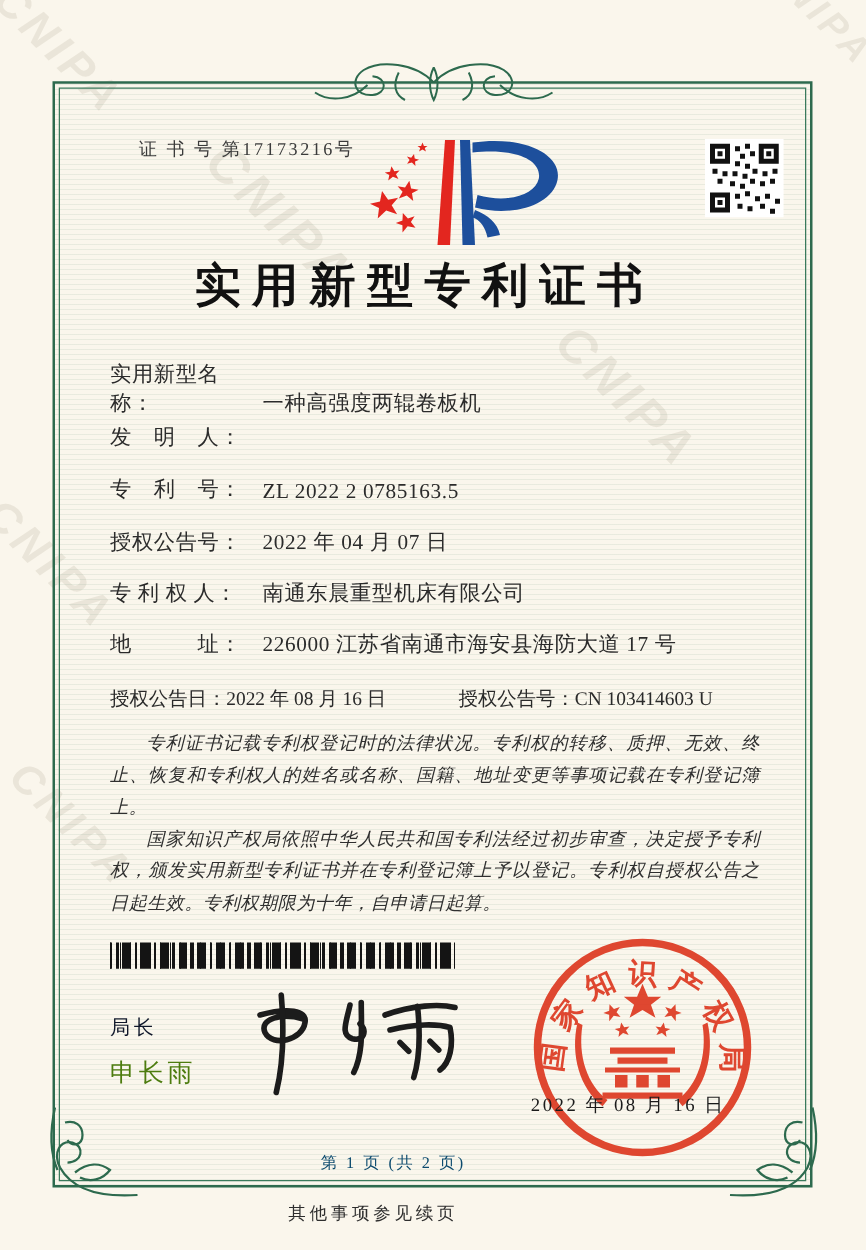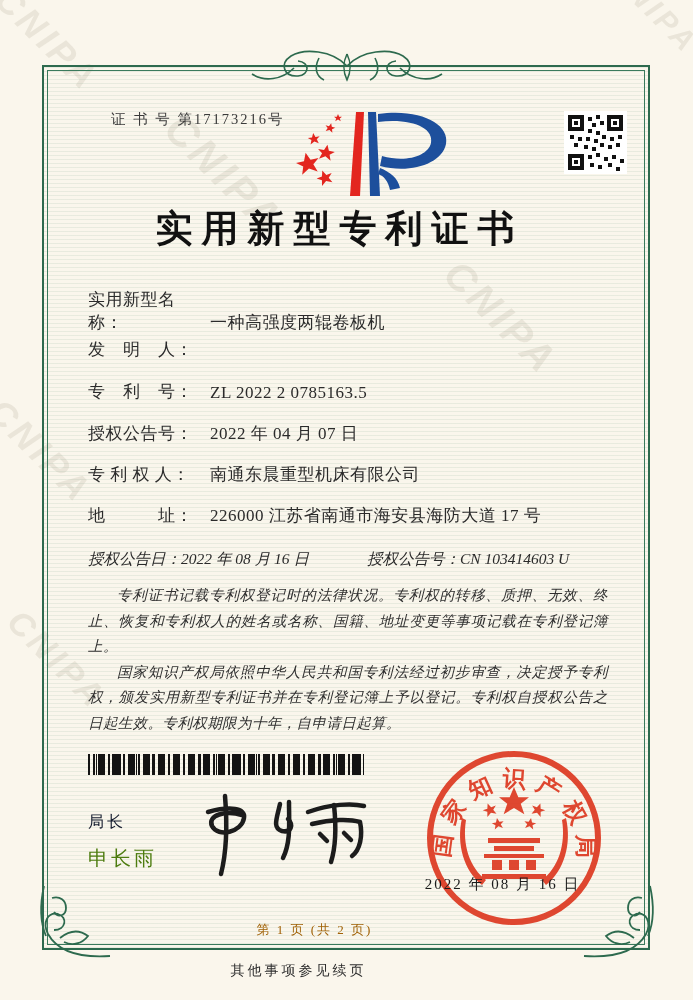--- a/index.html
+++ b/index.html
@@ -42,21 +42,21 @@
     position:absolute;left:0;top:204px;width:679px;
     text-align:center;font-size:37px;font-weight:bold;
     letter-spacing:9px;color:#111;
   }
   
   .row{position:absolute;left:88px;width:540px;font-size:17px;color:#2b2b2b;
        display:flex;align-items:flex-end;}
   .row .lab{flex:0 0 122px;letter-spacing:0.5px;}
   .row .val{letter-spacing:0.5px;}
   .grant-row{position:absolute;left:88px;top:549px;width:540px;font-size:15.5px;
-       display:flex;font-style:italic;}
+       display:flex;}
   .grant-row .seg2{margin-left:58px;}
   
   .paras{
     position:absolute;left:88px;top:583px;width:520px;
     font-size:14.5px;line-height:25.5px;text-align:justify;
     font-style:italic;color:#2f2f2f;letter-spacing:0.4px;
   }
   .paras p{margin:0;text-indent:2em;}
   
   .barcode{
@@ -70,21 +70,21 @@
   .director-label{position:absolute;left:88px;top:812px;font-size:16px;color:#0f172a;letter-spacing:3px;}
   .director-name{position:absolute;left:88px;top:845px;font-size:20px;color:#4d7c0f;letter-spacing:3px;}
   
   .seal-date{
     position:absolute;left:415px;top:875px;width:175px;text-align:center;
     font-size:15px;letter-spacing:2px;color:#1b1b1b;z-index:5;
   }
   
   .page-info{
     position:absolute;left:0;top:921px;width:629px;text-align:center;
-    font-size:13px;letter-spacing:2px;color:#a16207;
+    font-size:13px;letter-spacing:2px;color:#0c4a6e;
   }
   .continuation{
     position:absolute;left:0;top:962px;width:597px;text-align:center;
     font-size:14px;letter-spacing:3px;color:#2e2e2e;
   }
 </style>
 </head>
 <body>
 
 <span class="wm" style="left:-18px;top:18px;font-size:36px;">CNIPA</span>

